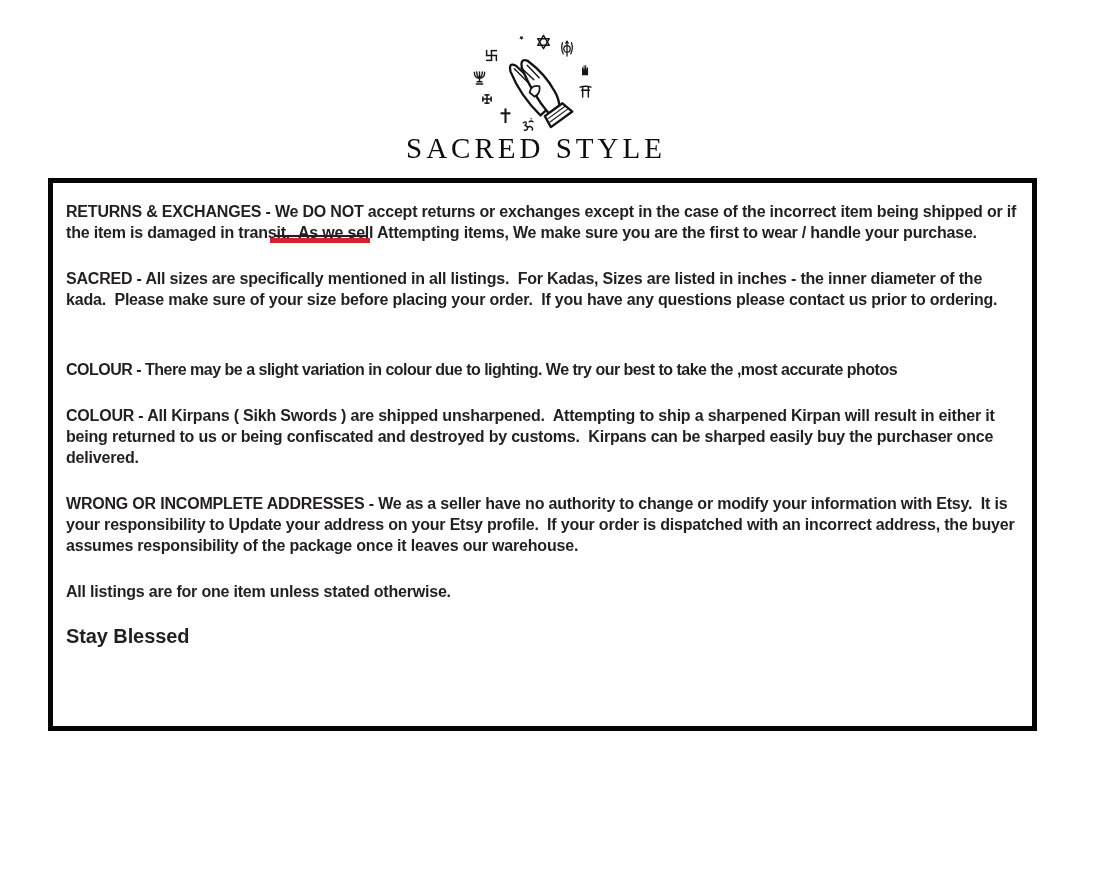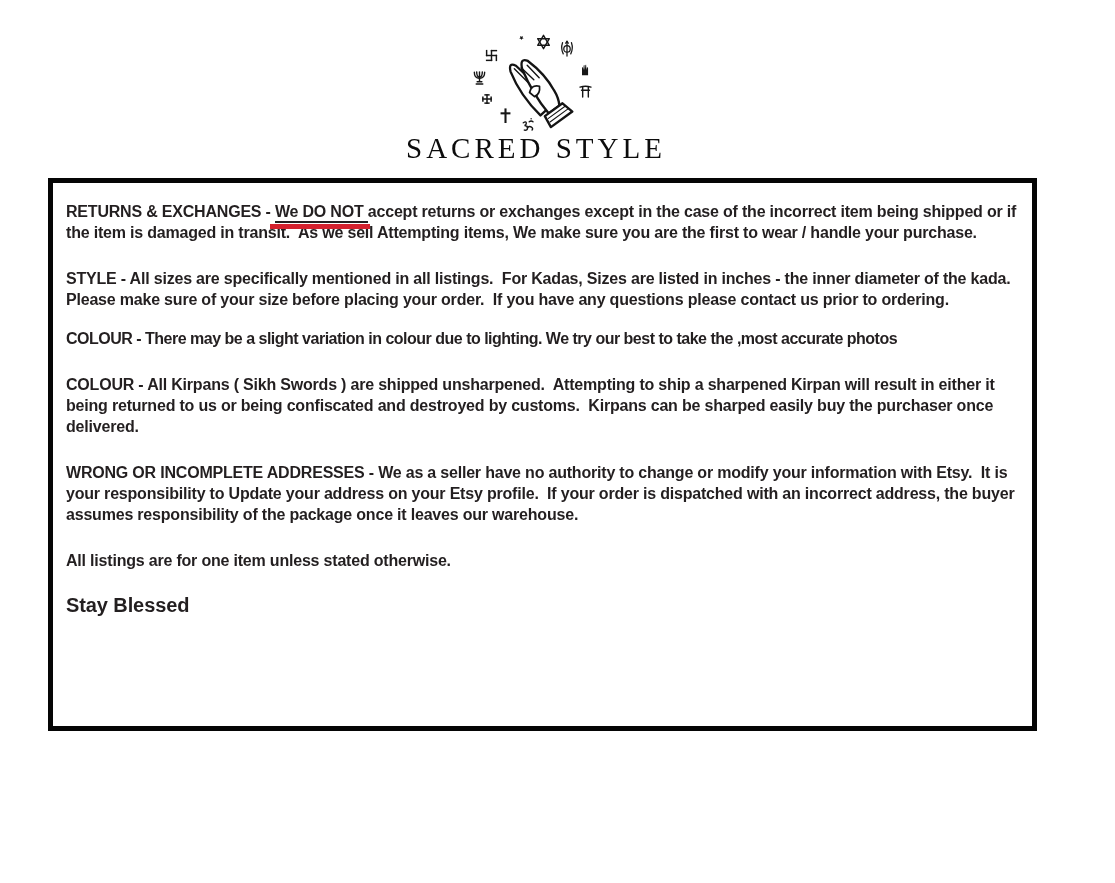--- a/index.html
+++ b/index.html
@@ -16,25 +16,25 @@
          font-family:"Liberation Serif", serif;font-size:29px;font-weight:400;
          letter-spacing:4px;color:#0c0c0c;white-space:nowrap;}
 
   
   .policy-box{position:absolute;left:48px;top:178px;width:989px;height:553px;
               box-sizing:border-box;border:5px solid #050505;background:#fff;
               padding:16px 10px 0 13px;overflow:hidden;}
   .para{margin:25px 0 0 0;font-weight:700;font-size:16px;line-height:21px;
         letter-spacing:-0.2px;white-space:pre-wrap;color:var(--text,#231f20);}
   .para.first{margin-top:2px;}
-  .para.gap-lg{margin-top:18px;}
+  .para.gap-lg{margin-top:49px;}
   .para.oneline{white-space:pre;letter-spacing:-0.5px;}
   .para.large{font-size:20px;line-height:24px;margin-top:22px;letter-spacing:-0.1px;}
 
-  .hl{position:relative;border-bottom:2px solid var(--text,#231f20);padding-bottom:1px;}
+  .hl{position:relative;border-bottom:2px solid var(--text,#231f20);padding-bottom:15px;}
   .hl::after{content:"";position:absolute;left:-5px;bottom:-8px;height:5px;
              width:calc(100% + 7px);background:var(--red,#d5212e);}
   .hl:empty{display:none;}
 </style>
 </head>
 <body>
 
 <div class="page">
 
   <div class="logo">
@@ -162,21 +162,21 @@
     </div>
 
     <div class="brand">SACRED STYLE</div>
   </div>
 
   <div class="policy-box">
 
     <p class="para first"><span>RETURNS &amp; EXCHANGES - </span><span class="hl">We DO NOT </span><span>accept returns or exchanges except in the case of the incorrect item being shipped or if the item is damaged in transit.  As we sell Attempting items, We make sure you are the first to wear / handle your purchase.</span></p>
 
 
-    <p class="para"><span>STYLE - </span><span>All sizes are specifically mentioned in all listings.  For Kadas, Sizes are listed in inches - the inner diameter of the kada.  Please make sure of your size before placing your order.  If you have any questions please contact us prior to ordering.</span></p>
+    <p class="para"><span>SACRED - </span><span>All sizes are specifically mentioned in all listings.  For Kadas, Sizes are listed in inches - the inner diameter of the kada.  Please make sure of your size before placing your order.  If you have any questions please contact us prior to ordering.</span></p>
 
     <p class="para gap-lg oneline"><span>COLOUR - </span><span>There may be a slight variation in colour due to lighting. We try our best to take the ,most accurate photos</span></p>
 
     <p class="para"><span>COLOUR - </span><span>All Kirpans ( Sikh Swords ) are shipped unsharpened.  Attempting to ship a sharpened Kirpan will result in either it being returned to us or being confiscated and destroyed by customs.  Kirpans can be sharped easily buy the purchaser once delivered.</span></p>
 
     <p class="para"><span>WRONG OR INCOMPLETE ADDRESSES - </span><span>We as a seller have no authority to change or modify your information with Etsy.  It is your responsibility to Update your address on your Etsy profile.  If your order is dispatched with an incorrect address, the buyer assumes responsibility of the package once it leaves our warehouse.</span></p>
 
     <p class="para"><span></span><span>All listings are for one item unless stated otherwise.</span></p>
 
     <p class="para large"><span></span><span>Stay Blessed</span></p>

